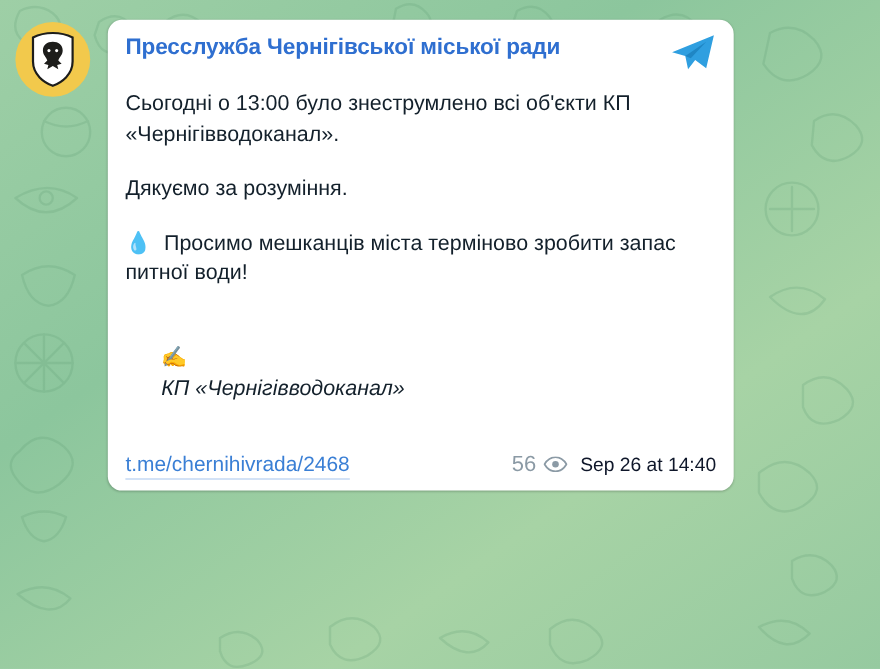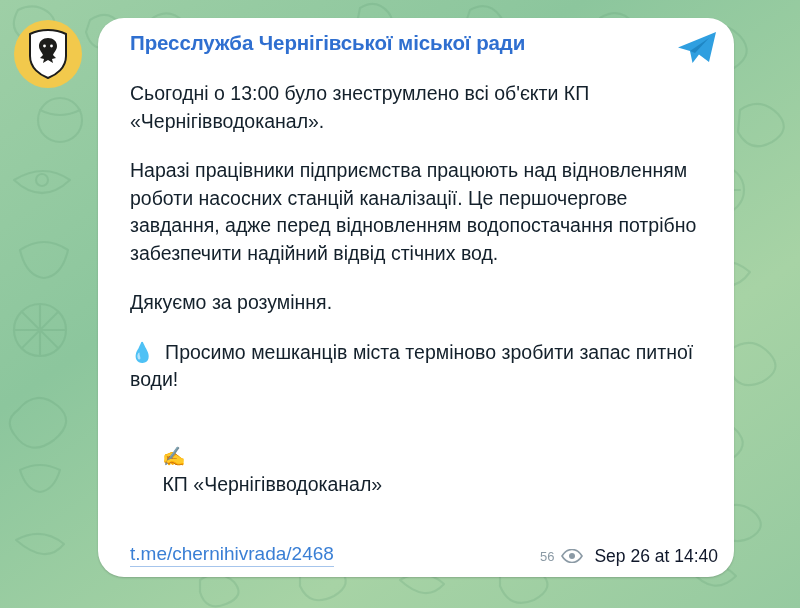--- a/index.html
+++ b/index.html
@@ -27,25 +27,25 @@
     position: absolute;
     inset: 0;
     opacity: 0.22;
   }
 
   
   #message-bubble {
     position: absolute;
     left: 98px;
     top: 18px;
-    width: 636px;
+    width: 569px;
     background: #ffffff;
-    border-radius: 26px;
+    border-radius: 13px;
     box-shadow: 0 1px 2px rgba(0,0,0,0.18);
-    padding: 10px 16px 8px 32px;
+    padding: 10px 16px 8px 16px;
     box-sizing: border-box;
   }
 
   
   #avatar {
     position: absolute;
     left: 14px;
     top: 20px;
     width: 68px;
     height: 68px;
@@ -85,47 +85,47 @@
   
   .msg-text {
     color: #13202b;
     font-size: 19.5px;
     line-height: 27.5px;
     margin-top: 10px;
     white-space: pre-wrap;
     word-wrap: break-word;
   }
   .msg-text.spaced { margin-top: 22px; }
-  .msg-text .italic { }
+  .msg-text .italic { font-style: italic; }
 
   .emoji { font-size: 19px; }
 
   
   .bubble-footer {
     display: flex;
-    align-items: flex-end;
+    align-items: flex-start;
     justify-content: space-between;
     margin-top: 16px;
     padding-bottom: 2px;
   }
   #post-link {
     color: #3a7fd5;
     font-size: 19px;
     text-decoration: none;
     border-bottom: 1px solid rgba(58,127,213,0.45);
     line-height: 24px;
   }
   .meta {
     display: flex;
     align-items: center;
     gap: 7px;
     color: #8b9aa5;
     font-size: 17.5px;
   }
-  #view-count { color: #8b9aa5; font-size: 13px; }
+  #view-count { color: #8b9aa5; font-size: 20px; }
   #timestamp { color: #0f172a; font-size: 17.5px; margin-left: 4px; }
   #eye-icon { display: inline-flex; align-items: center; }
 </style>
 </head>
 <body>
 
 <div id="chat-background">
   <svg id="pattern-layer" viewBox="0 0 800 608" preserveAspectRatio="xMidYMid slice">
     <g fill="none" stroke="#5f9d74" stroke-width="2.2" stroke-linecap="round" stroke-linejoin="round">
 
@@ -182,21 +182,20 @@
       <div id="channel-name">Пресслужба Чернігівської міської ради</div>
       <span id="telegram-icon">
         <svg width="42" height="36" viewBox="0 0 42 36" aria-hidden="true">
           <path d="M40 2 L2 17.5 L14 21 L16.5 33 L23 24.5 L33 32 Z" fill="#2f9fe0"></path>
           <path d="M14 21 L33 8 L19 23 Z" fill="#1f86c4"></path>
         </svg>
       </span>
     </div>
 
     <div class="msg-text">Сьогодні о 13:00 було знеструмлено всі об'єкти КП «Чернігівводоканал».</div>
-    <div class="msg-text spaced">Наразі працівники підприємства працюють над відновленням роботи насосних станцій каналізації. Це першочергове завдання, адже перед відновленням водопостачання потрібно забезпечити надійний відвід стічних вод.</div>
     <div class="msg-text spaced">Дякуємо за розуміння.</div>
     <div class="msg-text spaced">💧  Просимо мешканців міста терміново зробити запас питної води!</div>
 
     <div class="msg-text spaced">
       <span class="emoji">✍️</span>
       <span class="italic">КП «Чернігівводоканал»</span>
     </div>
 
     <div class="bubble-footer">
       <a id="post-link" href="#">t.me/chernihivrada/2468</a>

